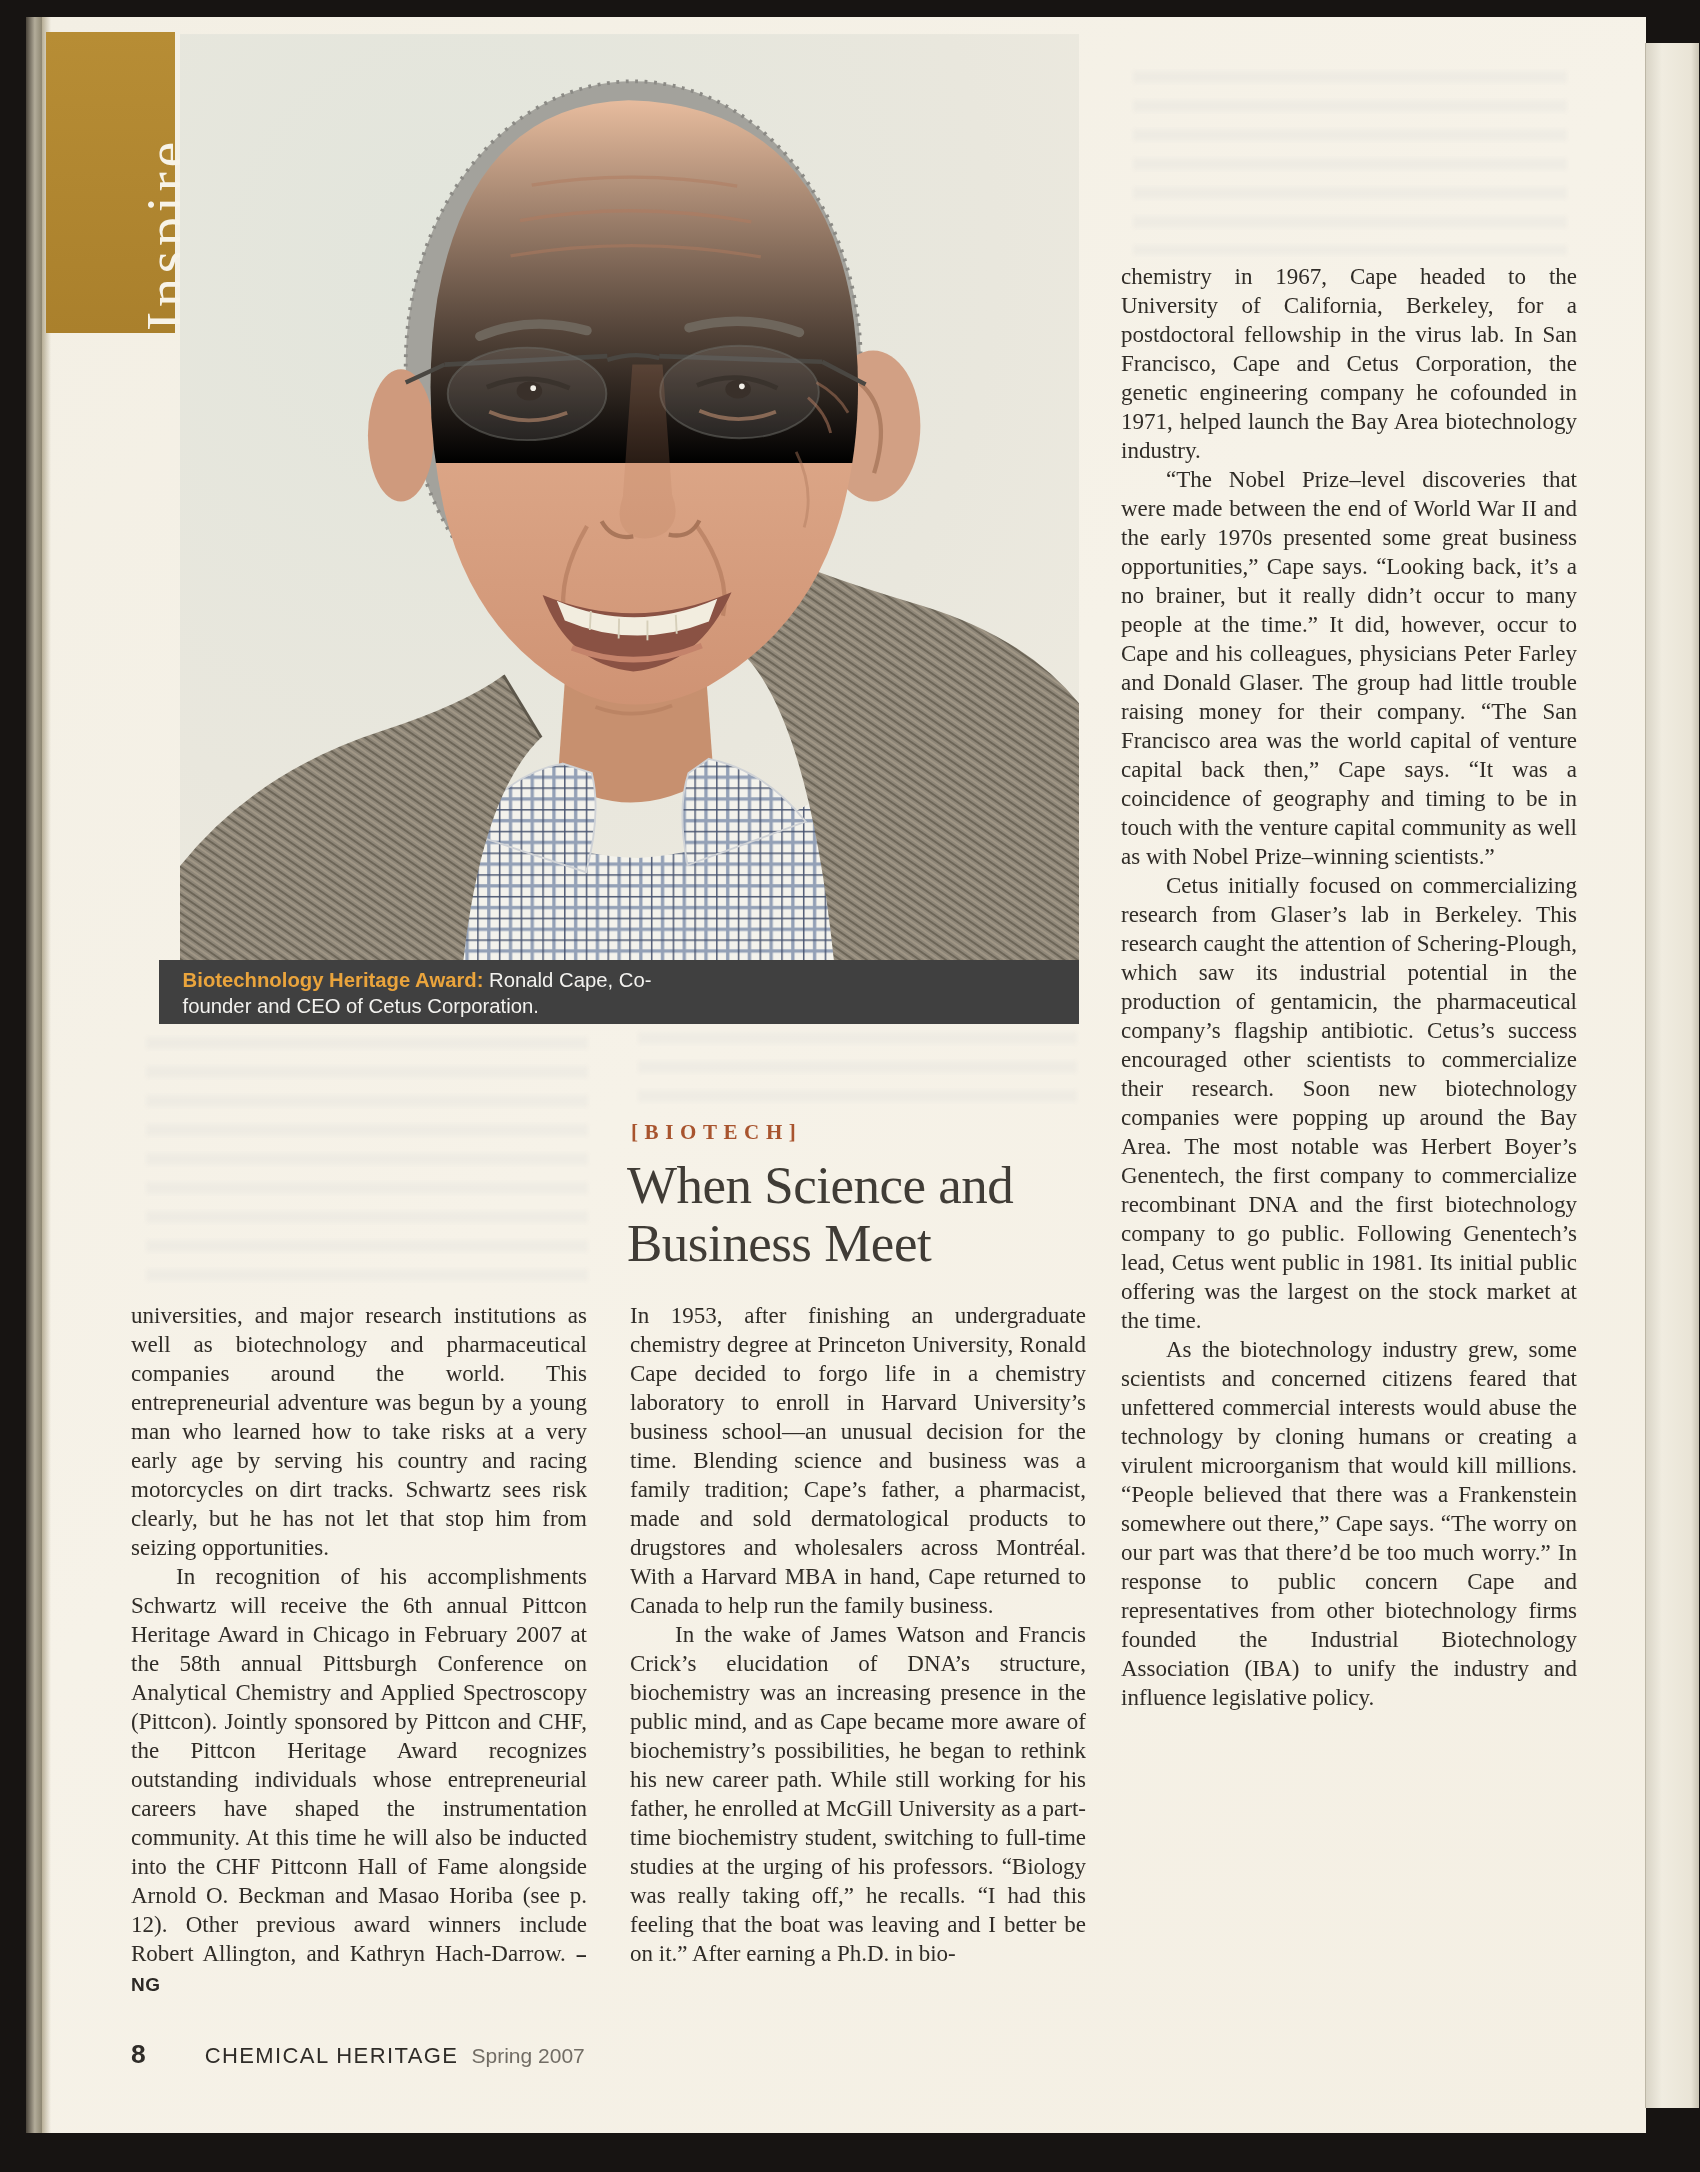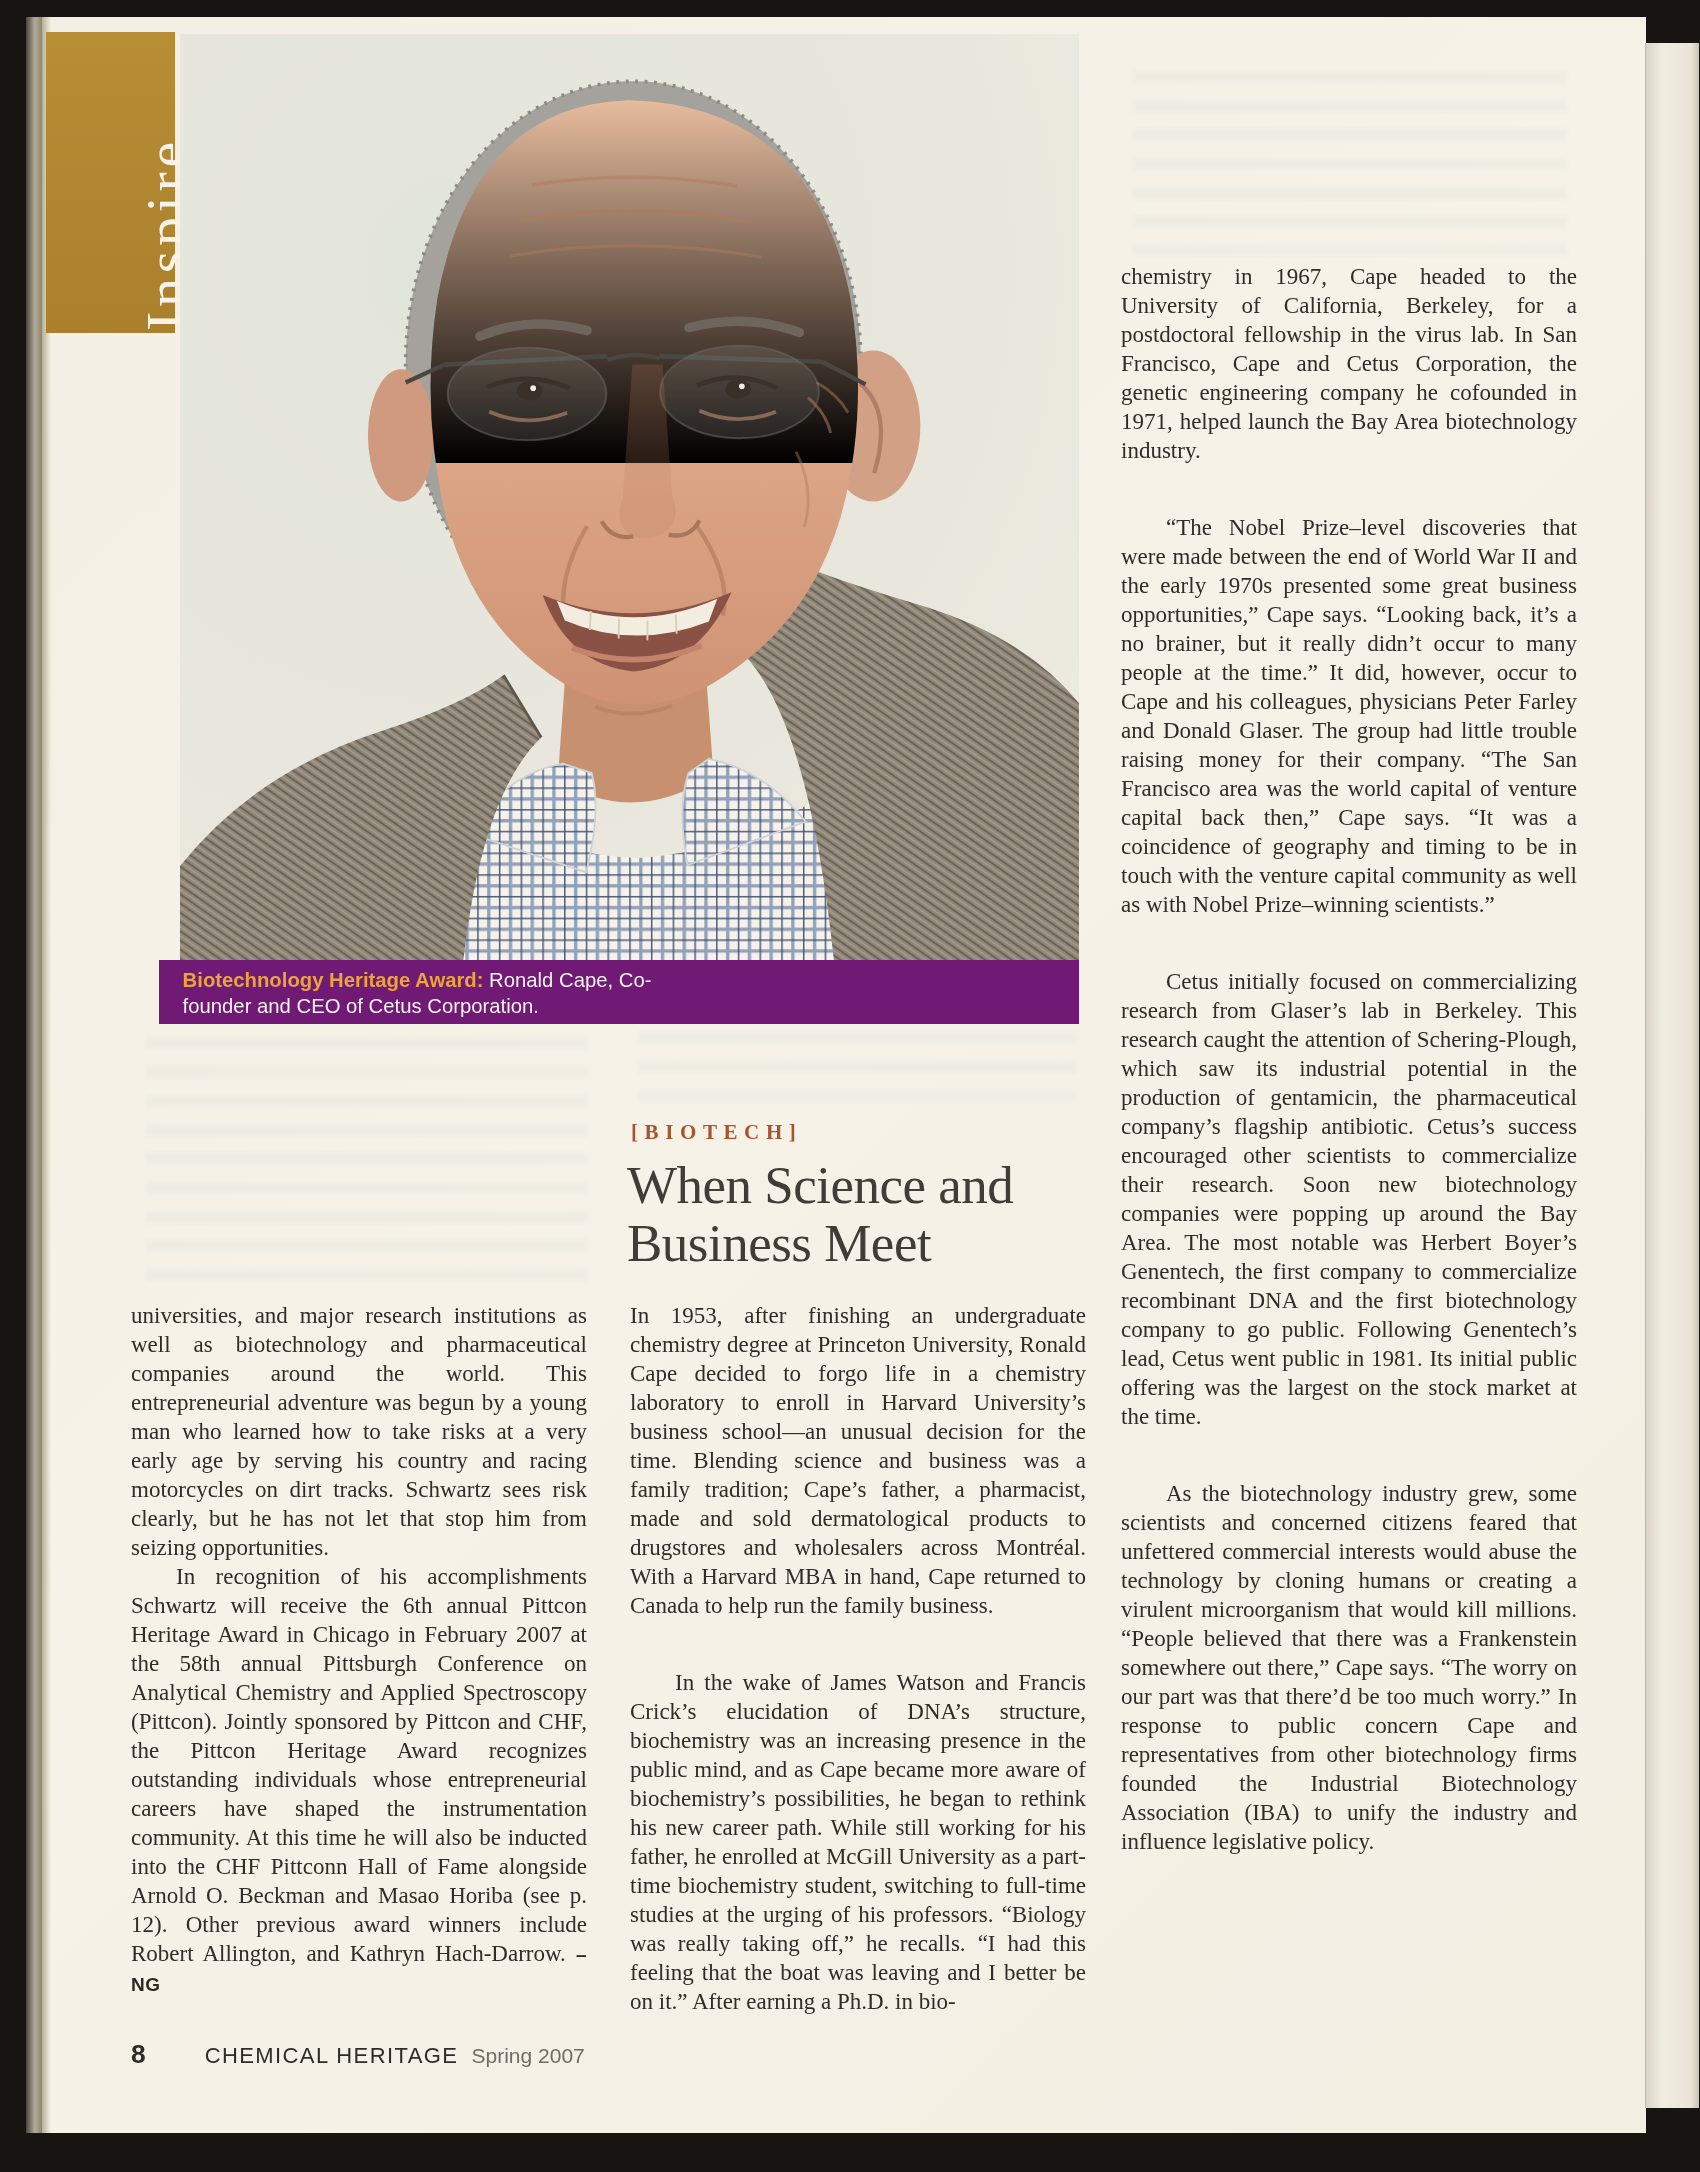--- a/index.html
+++ b/index.html
@@ -20,28 +20,28 @@
        background:linear-gradient(180deg,#b78d35,#aa802c);display:flex;
        justify-content:flex-end;align-items:flex-end;overflow:visible;}
   .tab span{writing-mode:vertical-rl;transform:rotate(180deg);
        font-family:"Liberation Serif",serif;font-size:58px;letter-spacing:4.7px;
        color:#f7f3e8;margin-right:-21px;margin-bottom:1.9px;line-height:1;}
   
   .photo{position:absolute;left:180px;top:34px;width:899px;height:927px;overflow:hidden;}
   .photo svg{display:block;}
   
   .caption{position:absolute;left:159px;top:960px;width:920px;height:64px;
-       background:#701a75;color:#f3f2ef;font-family:"Liberation Sans",sans-serif;
+       background:#404040;color:#f3f2ef;font-family:"Liberation Sans",sans-serif;
        font-size:20.3px;line-height:26px;padding:6.6px 0 0 23.6px;box-sizing:border-box;}
   .caption .lead{color:#eaa43c;font-weight:bold;}
   
   .col{position:absolute;width:456px;font-size:23px;line-height:29px;color:#302c27;
        text-align:justify;}
   .col p{margin:0;}
-  .col p + p{text-indent:45px;margin-top:48px;}
+  .col p + p{text-indent:45px;}
   .col-left{left:131px;top:1301px;}
   .col-mid{left:630px;top:1301px;}
   .col-right{left:1121px;top:262px;}
   .closing{text-indent:45px;margin:0;}
   .byline{font-family:"Liberation Sans",sans-serif;font-weight:bold;font-size:19px;
        letter-spacing:0.5px;color:#2c2925;}
   .kicker{position:absolute;left:631px;top:1120px;font-family:Liberation Serif, serif;
        font-weight:bold;font-size:21px;letter-spacing:6.6px;color:#a8542e;}
   .headline{position:absolute;left:627px;top:1156px;font-family:Liberation Serif, serif;
        font-size:53px;line-height:58px;color:#403c36;letter-spacing:-0.5px;}

